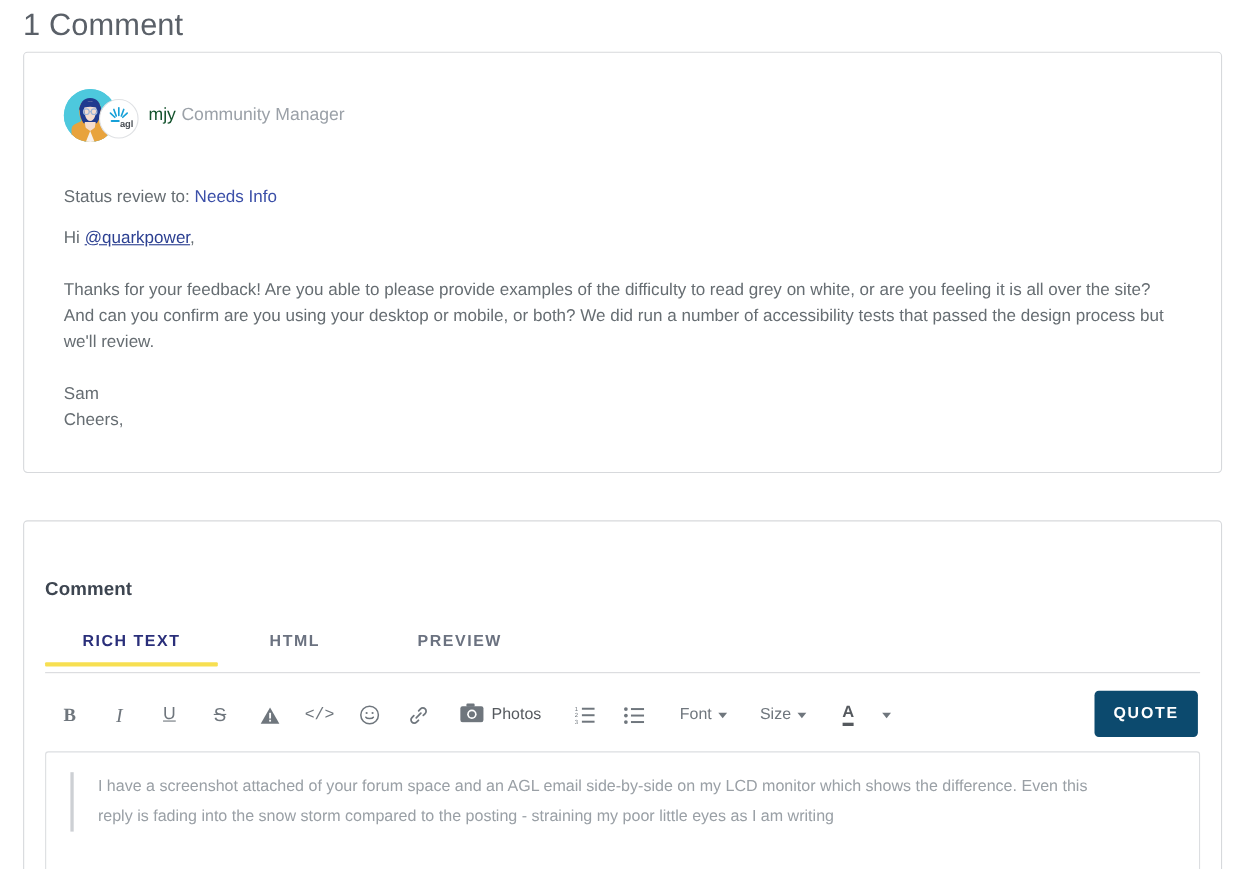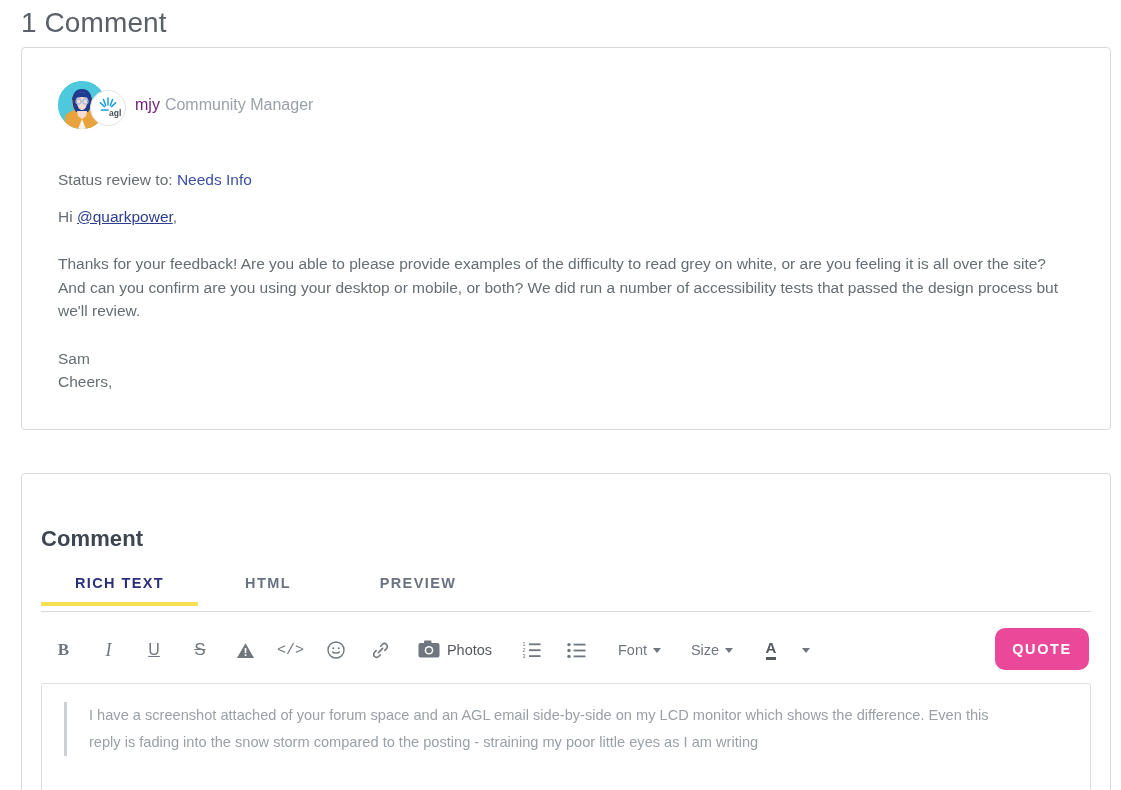--- a/index.html
+++ b/index.html
@@ -79,21 +79,21 @@
     background: #ffffff;
     border: 1px solid #dfe1e4;
     display: flex;
     align-items: center;
     justify-content: center;
     overflow: hidden;
   }
 
   .author-name {
     font-size: 16px;
-    color: #701a75;
+    color: #14532d;
     margin-left: 29px;
     white-space: nowrap;
     line-height: 20px;
   }
 
   .author-role {
     font-size: 16px;
     color: #9ba1a8;
     margin-left: 5px;
     white-space: nowrap;
@@ -132,21 +132,21 @@
     height: 330px;
     border: 1px solid #d7d9dc;
     border-radius: 4px;
     background: #ffffff;
   }
 
   .editor-title {
     position: absolute;
     left: 19px;
     top: 52px;
-    font-size: 22px;
+    font-size: 17px;
     font-weight: 700;
     color: #3d4550;
     letter-spacing: 0.1px;
   }
 
   
   .tabs {
     position: absolute;
     left: 19px;
     top: 95px;
@@ -242,24 +242,24 @@
     line-height: 16px;
     padding-bottom: 1px;
   }
 
   .quote-btn {
     position: absolute;
     right: 21px;
     top: 154px;
     width: 94px;
     height: 42px;
-    background: #ec4899;
+    background: #0c4a6e;
     color: #ffffff;
     border: none;
-    border-radius: 10px;
+    border-radius: 4px;
     font-size: 14.5px;
     font-weight: 700;
     letter-spacing: 1.6px;
     font-family: "Liberation Sans", sans-serif;
     cursor: pointer;
   }
 
   
   .editor-area {
     position: absolute;

